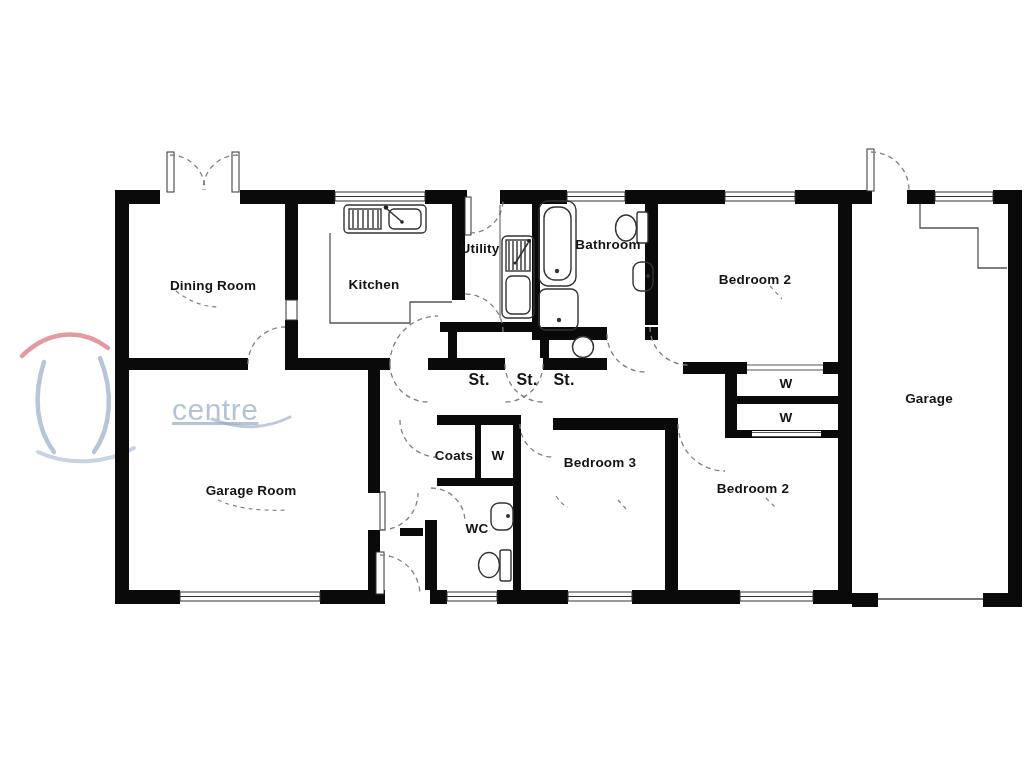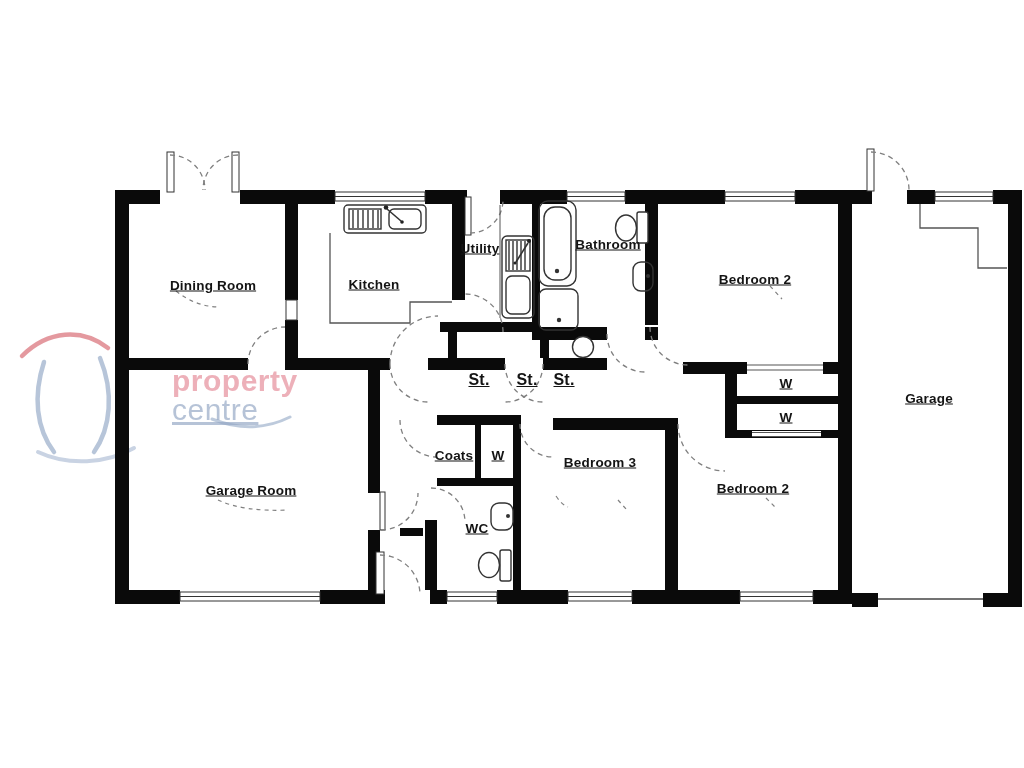--- a/index.html
+++ b/index.html
@@ -1,20 +1,20 @@
 <!DOCTYPE html>
 <html><head>
 <meta charset="utf-8">
 <style>
   html,body{margin:0;padding:0;background:#fff;}
   .canvas{position:relative;width:1024px;height:768px;background:#ffffff;overflow:hidden;
           font-family:"Liberation Sans",sans-serif;}
   .plan-svg{position:absolute;left:0;top:0;width:1024px;height:768px;}
   .room-label{position:absolute;transform:translate(-50%,-50%);font-weight:bold;
-              font-size:13.5px;color:#141414;white-space:nowrap;letter-spacing:.2px;text-decoration:underline;}
+              font-size:13.5px;color:#141414;white-space:nowrap;letter-spacing:.2px;}
   .small-label{font-size:16px;margin-top:29px;}
   .logo-word{position:absolute;font-size:30px;line-height:1;white-space:nowrap;letter-spacing:.5px;}
   .logo-grampian{left:172px;top:337px;color:rgba(147,166,196,.62);}
   .logo-property{left:172px;top:366px;color:rgba(226,128,142,.62);font-weight:bold;}
   .logo-centre{left:172px;top:395px;color:rgba(147,166,196,.68);text-decoration:underline;}
 </style>
 </head>
 <body>
 
 <div class="canvas">
@@ -230,16 +230,15 @@
   <div class="room-label" style="left:477px;top:528px">WC</div>
   <div class="room-label" style="left:454px;top:455px">Coats</div>
 
   <div class="room-label small-label" style="left:479px;top:351px">St.</div>
   <div class="room-label small-label" style="left:527px;top:351px">St.</div>
   <div class="room-label small-label" style="left:564px;top:351px">St.</div>
   <div class="room-label" style="left:498px;top:455px">W</div>
   <div class="room-label" style="left:786px;top:383px">W</div>
   <div class="room-label" style="left:786px;top:417px">W</div>
 
-  <div class="logo-word logo-property">property</div>
   <div class="logo-word logo-centre">centre</div>
 
 </div>
 
 </body></html>

